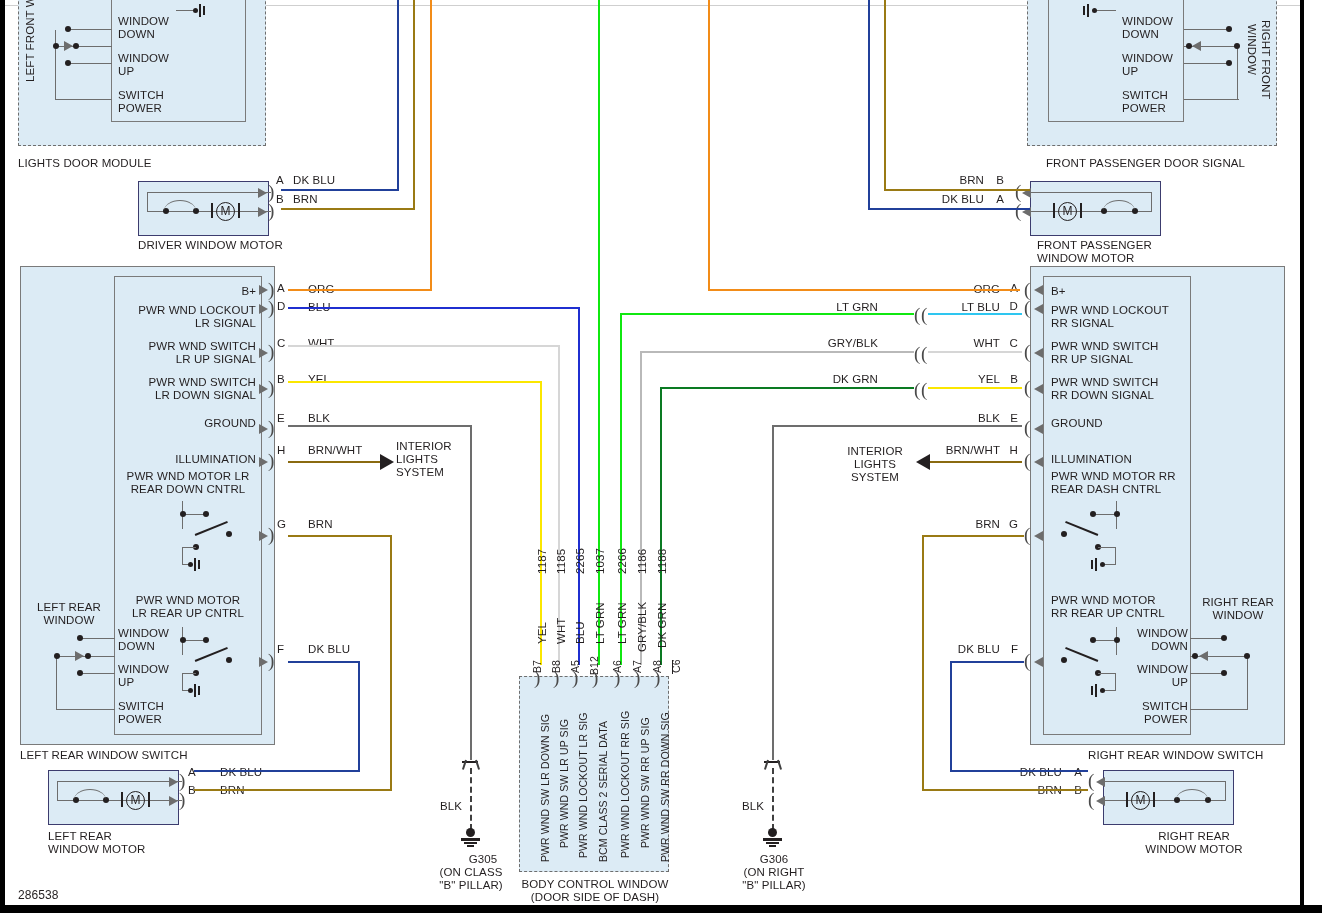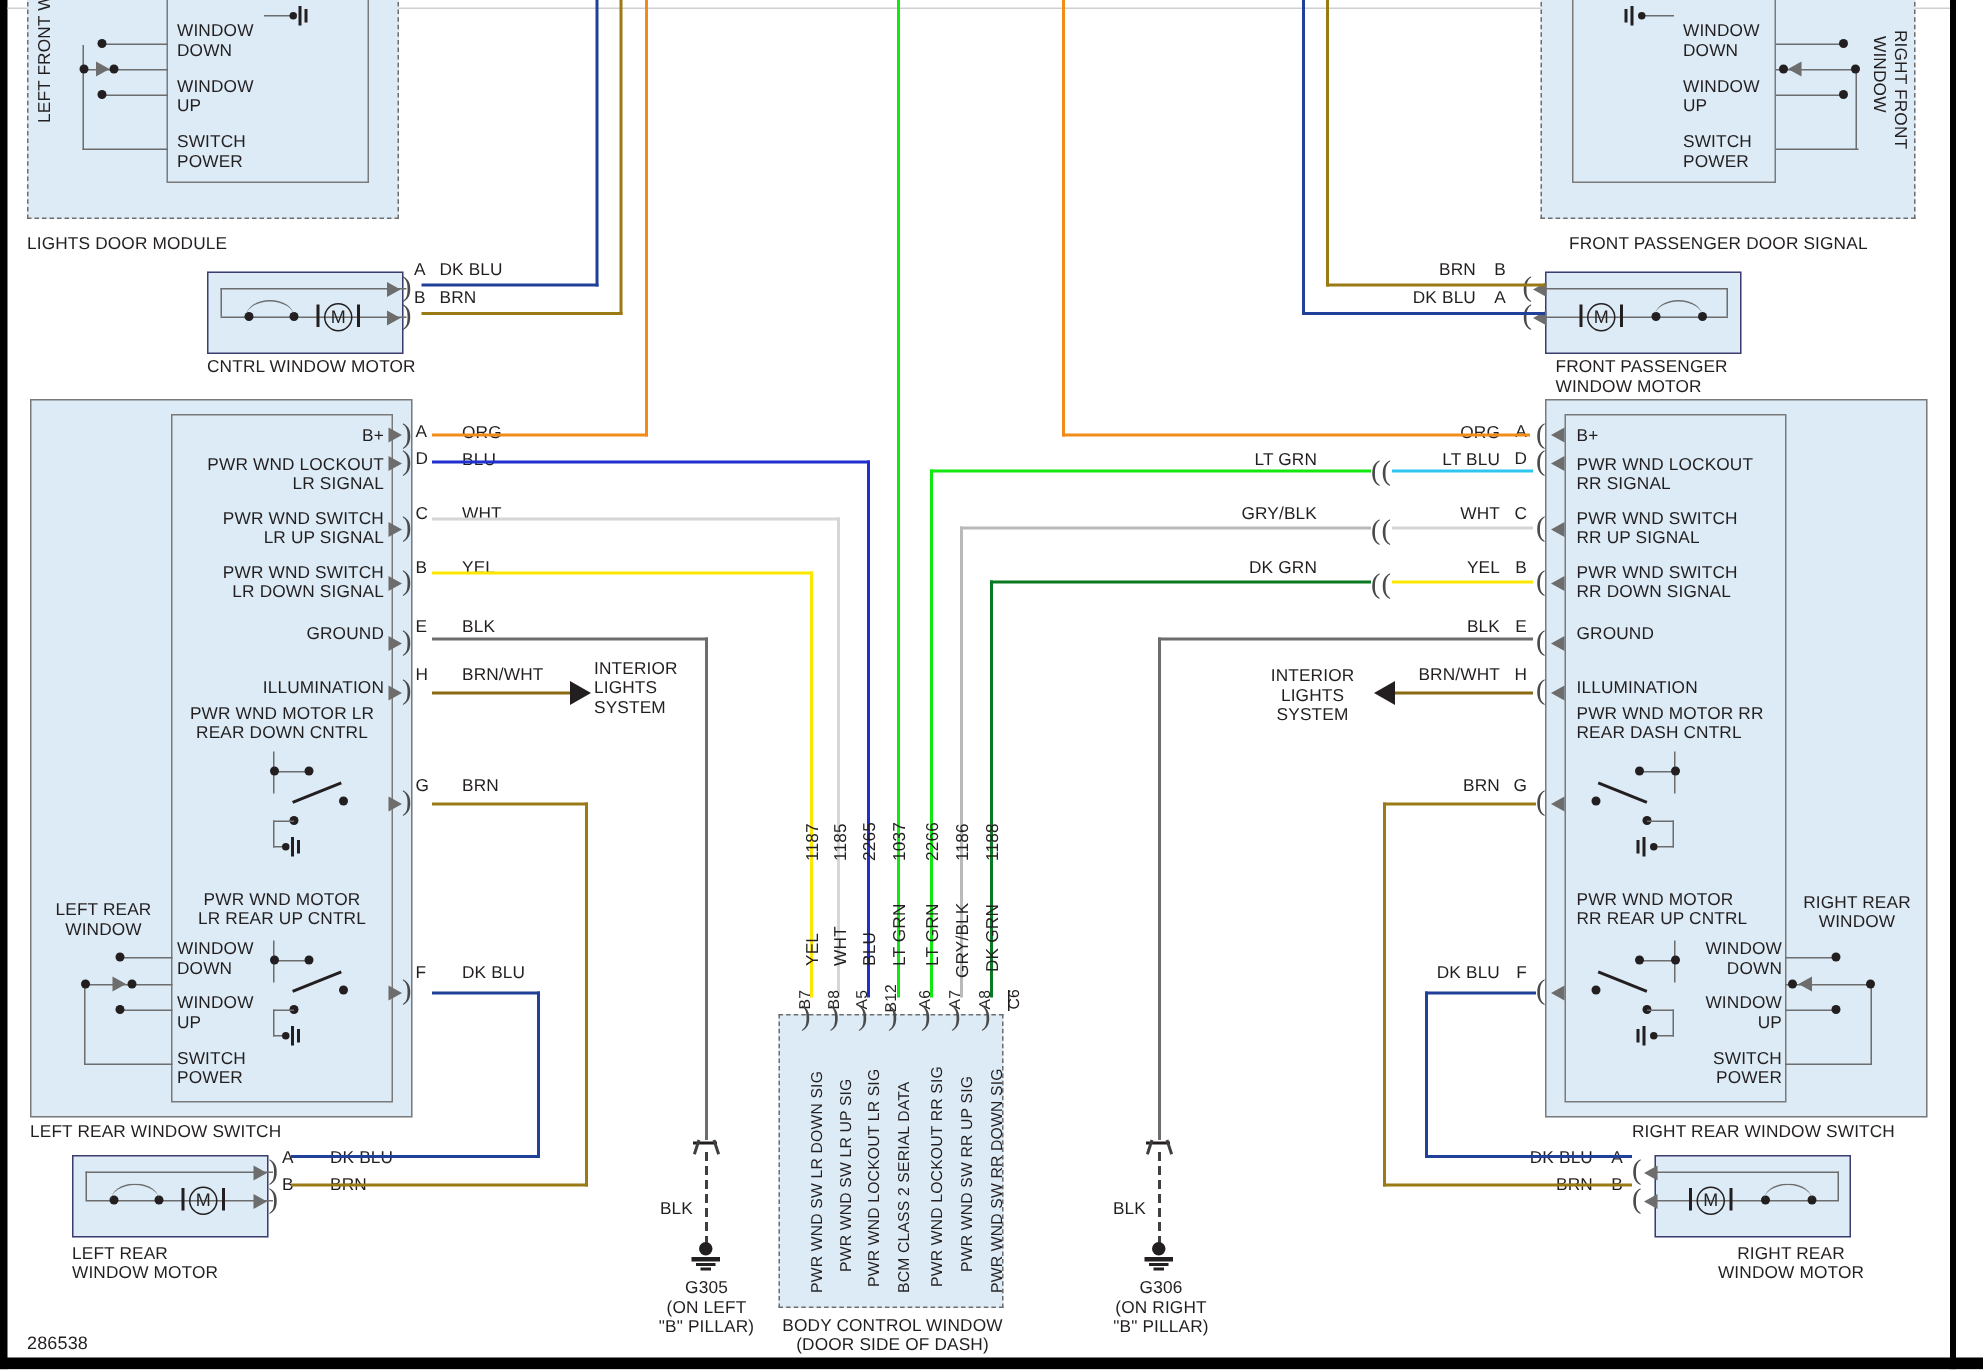--- a/index.html
+++ b/index.html
@@ -137,21 +137,21 @@
   <div class="dot" style="left:193px;top:208px;"></div>
   <div class="thin" style="left:164px;top:200px;width:32px;height:10px;border-top:1.4px solid #6d6d6d;border-radius:50%/100% 100% 0 0;background:transparent;"></div>
   <div class="arrowR" style="left:258px;top:188px;"></div>
   <div class="arrowR" style="left:258px;top:207px;"></div>
   <div class="conn" style="left:268px;top:182px;">)</div>
   <div class="conn" style="left:268px;top:201px;">)</div>
   <div class="txt" style="left:276px;top:174px;">A</div>
   <div class="txt" style="left:293px;top:174px;">DK BLU</div>
   <div class="txt" style="left:276px;top:193px;">B</div>
   <div class="txt" style="left:293px;top:193px;">BRN</div>
-  <div class="txt" style="left:138px;top:239px;">CNTRL WINDOW MOTOR</div>
+  <div class="txt" style="left:138px;top:239px;">DRIVER WINDOW MOTOR</div>
 
   <div class="plainbox" style="left:1030px;top:181px;width:131px;height:55px;"></div>
   <div class="thin thinh" style="left:1029px;top:192px;width:123px;"></div>
   <div class="thin thinv" style="left:1151px;top:192px;width:1.4px;height:19px;"></div>
   <div class="thin thinh" style="left:1029px;top:211px;width:123px;"></div>
   <div class="motor-circ" style="left:1058px;top:202px;">M</div>
   <div class="mbrk" style="left:1053px;top:203px;"></div>
   <div class="mbrk" style="left:1080px;top:203px;"></div>
   <div class="dot" style="left:1101px;top:208px;"></div>
   <div class="dot" style="left:1132px;top:208px;"></div>
@@ -507,22 +507,22 @@
 
   <div class="blk blkh" style="left:462px;top:761px;width:16px;height:2px;"></div>
   <div class="thin" style="left:465px;top:760px;width:1.8px;height:10px;background:#3f3f3f;transform:rotate(18deg);transform-origin:50% 0;"></div>
   <div class="thin" style="left:475px;top:760px;width:1.8px;height:10px;background:#3f3f3f;transform:rotate(-18deg);transform-origin:50% 0;"></div>
   <div class="dashv" style="left:470px;top:768px;height:62px;"></div>
   <div class="txt rt" style="left:424px;top:800px;width:38px;">BLK</div>
   <div class="gnd-dot" style="left:466px;top:828px;"></div>
   <div class="gnd-b1" style="left:461px;top:838px;width:19px;"></div>
   <div class="gnd-b2" style="left:464px;top:842px;width:13px;"></div>
   <div class="gnd-b3" style="left:467px;top:845px;width:7px;"></div>
-  <div class="txt ctr" style="left:420px;top:853px;width:102px;">G305</div>
-  <div class="txt ctr" style="left:420px;top:866px;width:102px;">(ON LEFT
+  <div class="txt ctr" style="left:432px;top:853px;width:102px;">G305</div>
+  <div class="txt ctr" style="left:420px;top:866px;width:102px;">(ON CLASS
 "B" PILLAR)</div>
 
   <div class="blk blkh" style="left:764px;top:761px;width:16px;height:2px;"></div>
   <div class="thin" style="left:767px;top:760px;width:1.8px;height:10px;background:#3f3f3f;transform:rotate(18deg);transform-origin:50% 0;"></div>
   <div class="thin" style="left:777px;top:760px;width:1.8px;height:10px;background:#3f3f3f;transform:rotate(-18deg);transform-origin:50% 0;"></div>
   <div class="dashv" style="left:772px;top:768px;height:62px;"></div>
   <div class="txt rt" style="left:726px;top:800px;width:38px;">BLK</div>
   <div class="gnd-dot" style="left:768px;top:828px;"></div>
   <div class="gnd-b1" style="left:763px;top:838px;width:19px;"></div>
   <div class="gnd-b2" style="left:766px;top:842px;width:13px;"></div>

